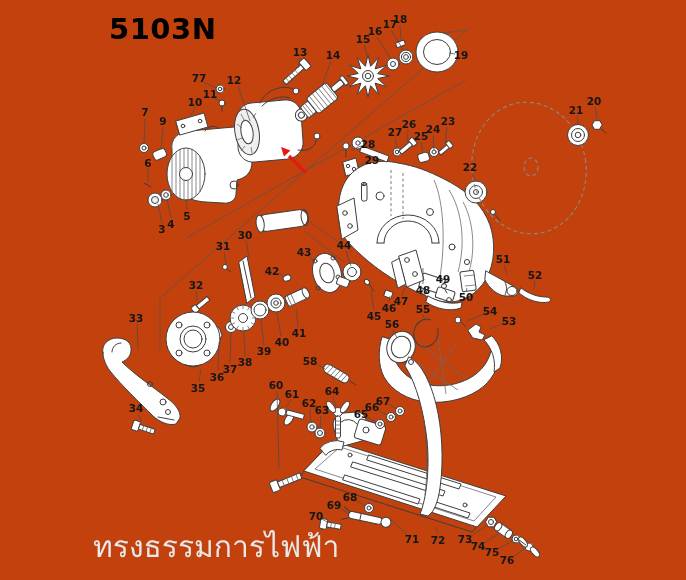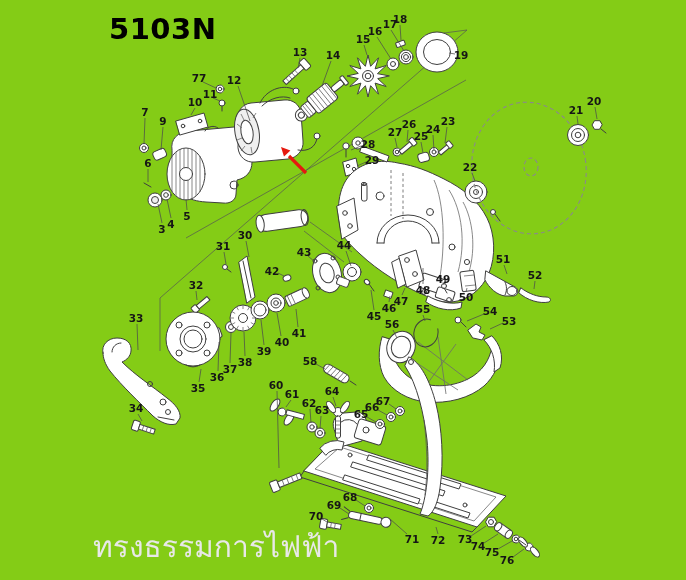--- a/index.html
+++ b/index.html
@@ -1,16 +1,16 @@
 <!DOCTYPE html>
 <html><head>
 <meta charset="utf-8">
 <style>
   html,body{margin:0;padding:0;background:#ffffff;}
-  .page{position:relative;width:686px;height:580px;background:#84cc16;overflow:hidden;
+  .page{position:relative;width:686px;height:580px;background:#c2410c;overflow:hidden;
         font-family:"DejaVu Sans","Liberation Sans",sans-serif;}
   svg{display:block}
   .s   {stroke:#3f3f3f;fill:none;stroke-width:1;stroke-linecap:round;stroke-linejoin:round}
   .sf  {stroke:#3f3f3f;fill:#ffffff;stroke-width:1;stroke-linecap:round;stroke-linejoin:round}
   .sg  {stroke:#3f3f3f;fill:#efefef;stroke-width:1;stroke-linejoin:round}
   .thin{stroke:#555;fill:none;stroke-width:.7}
   .hat {stroke:#6b6b6b;fill:none;stroke-width:.8}
   .dash{stroke:#5a5a5a;fill:none;stroke-width:.8;stroke-dasharray:3 2.5}
   .blade{fill:none;stroke-width:1.1;stroke-dasharray:4 3}
   .leader{stroke:#4c4c4c;stroke-width:.75;fill:none}

